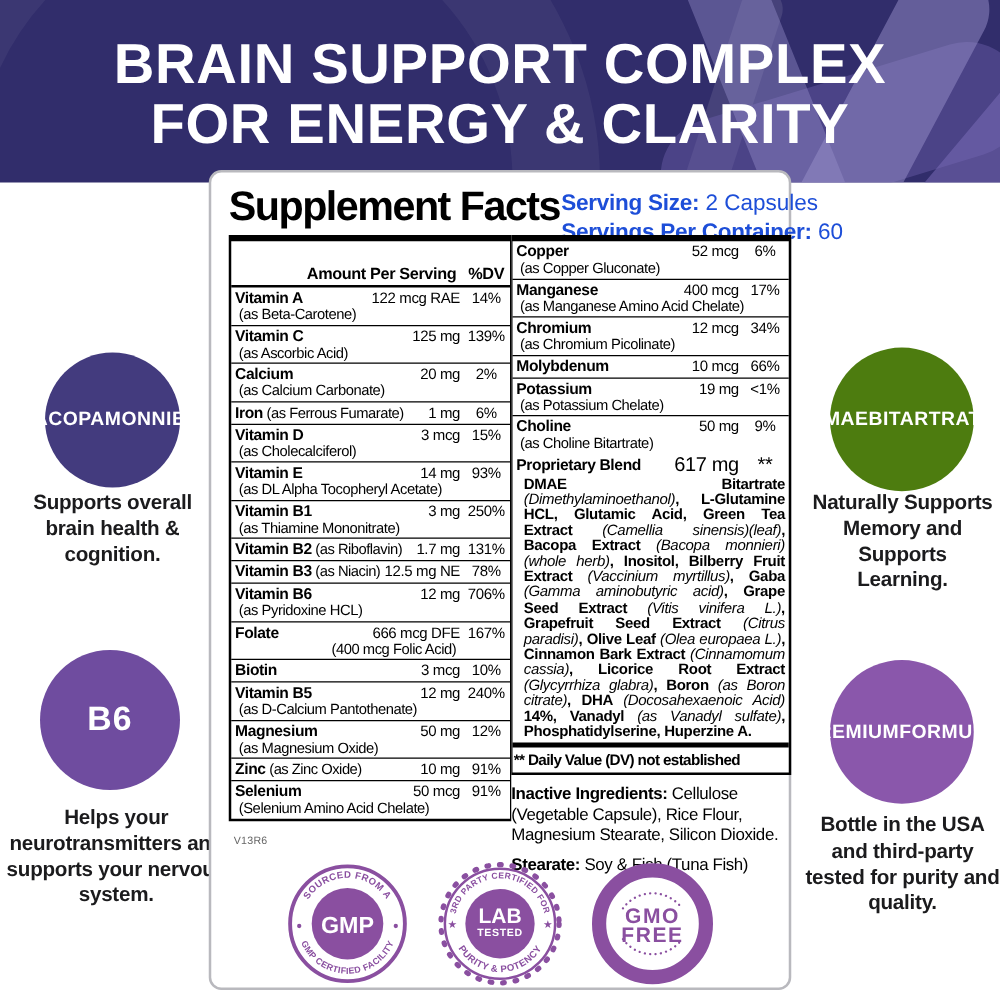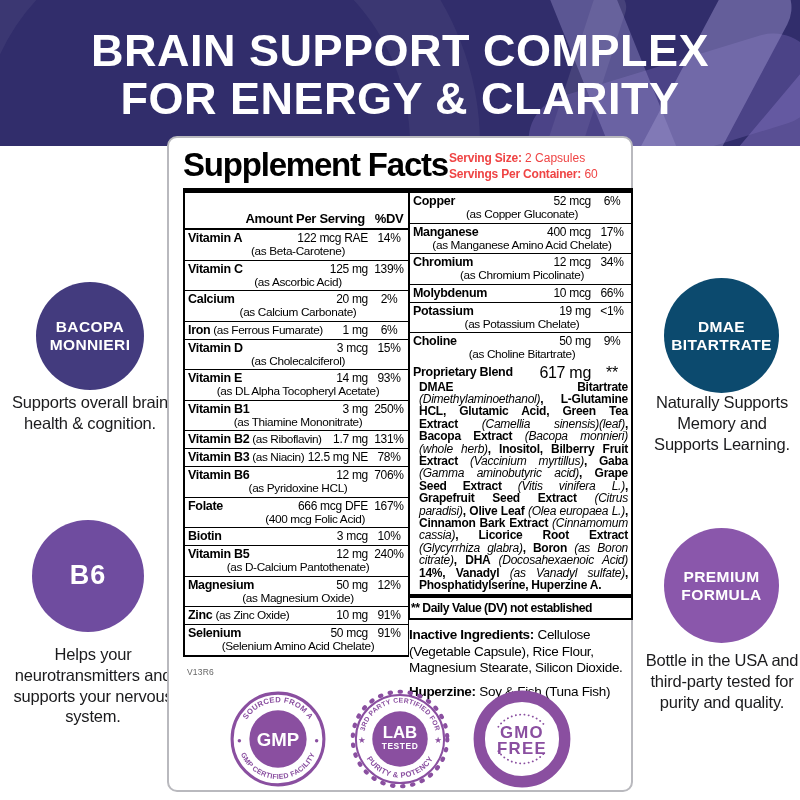--- a/index.html
+++ b/index.html
@@ -15,21 +15,21 @@
   .sw-d{left:-90px;top:-140px;width:430px;height:430px;border-radius:50%;border:70px solid rgba(255,255,255,.05);}
   .sw-e{left:565px;top:-14px;width:34px;height:210px;transform:rotate(18deg);background:rgba(255,255,255,.10);border-radius:17px;}
   .sw-f{right:-24px;top:64px;width:300px;height:92px;transform:rotate(-17deg);background:rgba(109,96,170,.45);border-radius:46px;}
   .header-title{position:absolute;inset:0;display:flex;flex-direction:column;align-items:center;justify-content:flex-start;
     padding-top:27px;color:#fff;font-weight:bold;font-size:45px;line-height:1.07;letter-spacing:.5px;text-align:center;z-index:2;}
 
   
   .panel{position:absolute;left:167px;top:136px;width:466px;height:656px;background:#fff;
          border:2px solid #b9b9be;border-radius:10px;z-index:3;box-sizing:border-box;}
   .sf-title{position:absolute;left:14px;top:8px;font-size:33px;font-weight:bold;letter-spacing:-1.2px;color:#000;white-space:nowrap;}
-  .serving{position:absolute;left:280px;top:13px;font-size:12px;line-height:1.3;color:#ef4444;white-space:nowrap;}
+  .serving{position:absolute;left:280px;top:13px;font-size:18px;line-height:1.3;color:#1d4ed8;white-space:nowrap;}
   .serving b{letter-spacing:-.2px;}
 
   .colwrap{position:absolute;top:50px;}
   .colwrap.left{left:14px;width:226px;}
   .colwrap.right{left:240px;width:224px;}
   .fbox{box-sizing:border-box;background:#fff;border:2.5px solid #000;border-top:5px solid #000;}
   .colwrap.left  .fbox{border-right-width:1.5px;}
   .colwrap.right .fbox{border-left-width:1.5px;}
 
   .f-colhead{display:flex;align-items:flex-end;font-weight:bold;font-size:13px;letter-spacing:-.3px;
@@ -37,21 +37,21 @@
   .f-colhead .ch-amt{margin-left:auto;padding-right:8px;}
   .f-colhead .f-dv{font-weight:bold;}
 
   .f-row{border-bottom:1.5px solid #000;padding:1px 3px 2px;font-size:12px;color:#000;}
   .fbox .f-row:last-child{border-bottom:none;}
   .f-line1{display:flex;white-space:nowrap;line-height:14px;}
   .f-name{font-weight:bold;letter-spacing:-.3px;font-size:12.5px;}
   .f-subil{letter-spacing:-.4px;font-size:11.8px;}
   .f-amt{margin-left:auto;padding-right:5px;letter-spacing:-.3px;text-align:right;}
   .f-dv{width:32px;text-align:center;letter-spacing:-.3px;flex:none;}
-  .f-line2{font-size:11.8px;line-height:12.5px;letter-spacing:-.35px;padding-left:3px;white-space:nowrap;text-align:center;}
+  .f-line2{font-size:11.8px;line-height:12.5px;letter-spacing:-.35px;padding-left:3px;white-space:nowrap;}
   .f-line2.amt2{text-align:right;padding-right:40px;}
 
   .blend{border-bottom:none;padding:2px 3px 3px;}
   .blend .f-line1{line-height:15px;}
   .blend-text{font-size:12px;line-height:12.4px;text-align:justify;letter-spacing:-.25px;padding-left:6px;margin-top:1px;}
   .blend-text .bb{font-weight:bold;}
   .blend-text .ii{font-style:italic;}
   .footnote{border-top:4px solid #000;font-weight:bold;font-size:12.2px;letter-spacing:-.5px;
             padding:3px 1px 3px;white-space:nowrap;}
 
@@ -61,28 +61,28 @@
   .contains{margin-top:4px;}
 
   
   .seals{position:absolute;left:0;top:551px;width:100%;display:flex;justify-content:center;gap:22px;}
   .seal{width:100px;height:100px;flex:none;}
   .sp-f{fill:#8a4fa0;}
   .sp-s{stroke:#8a4fa0;}
   .seal text{font-family:"Liberation Sans", sans-serif;}
 
   
-  .badge-circle{position:absolute;border-radius:50%;color:#fff;display:flex;flex-direction:column;
-    justify-content:center;font-weight:bold;text-align:center;z-index:2;
+  .badge-circle{position:absolute;border-radius:50%;color:#fff;display:flex;flex-direction:row;
+    align-items:center;justify-content:center;font-weight:bold;text-align:center;z-index:2;
     letter-spacing:.4px;line-height:1.15;}
   .bc-1{left:36px;top:282px;width:108px;height:108px;font-size:15.5px;}
   .bc-2{left:32px;top:520px;width:112px;height:112px;font-size:27px;letter-spacing:1px;}
   .bc-3{left:664px;top:278px;width:115px;height:115px;font-size:15.5px;}
   .bc-4{left:664px;top:528px;width:115px;height:115px;font-size:15.5px;}
-  .badge-caption{position:absolute;text-align:center;color:#1b1b1d;font-weight:normal;
+  .badge-caption{position:absolute;text-align:center;color:#1b1b1d;font-weight:bold;
     font-size:16.5px;line-height:1.26;letter-spacing:-.2px;z-index:2;}
   .cap-1{left:10px;top:392px;width:160px;}
   .cap-2{left:0px;top:644px;width:186px;}
   .cap-3{left:650px;top:392px;width:144px;}
   .cap-4{left:642px;top:650px;width:160px;}
 </style>
 </head>
 <body>
 
 <div class="header" style="background-color: rgb(49, 45, 107);">
@@ -102,21 +102,21 @@
   <div>BACOPA</div>
   <div>MONNIERI</div>
 </div>
 <div class="badge-caption cap-1">Supports overall brain health &amp; cognition.</div>
 
 <div class="badge-circle bc-2" style="background-color: rgb(111, 76, 159);">
   <div>B6</div>
 </div>
 <div class="badge-caption cap-2">Helps your neurotransmitters and supports your nervous system.</div>
 
-<div class="badge-circle bc-3" style="background-color: #0c4a6e;">
+<div class="badge-circle bc-3" style="background-color: #4d7c0f;">
   <div>DMAE</div>
   <div>BITARTRATE</div>
 </div>
 <div class="badge-caption cap-3">Naturally Supports Memory and Supports Learning.</div>
 
 <div class="badge-circle bc-4" style="background-color: rgb(138, 87, 171);">
   <div>PREMIUM</div>
   <div>FORMULA</div>
 </div>
 <div class="badge-caption cap-4">Bottle in the USA and third-party tested for purity and quality.</div>
@@ -323,21 +323,21 @@
           <span class="f-name">Proprietary Blend</span>
           <span class="f-amt">617 mg</span>
           <span class="f-dv">**</span>
         </div>
         <div class="blend-text"><span class="bb">DMAE Bitartrate </span><span class=" ii">(Dimethylaminoethanol)</span><span class="bb">, </span><span class="bb">L-Glutamine HCL, Glutamic Acid, Green Tea Extract </span><span class=" ii">(Camellia sinensis)(leaf)</span><span class="bb">, </span><span class="bb">Bacopa Extract </span><span class=" ii">(Bacopa monnieri)(whole herb)</span><span class="bb">, </span><span class="bb">Inositol, Bilberry Fruit Extract </span><span class=" ii">(Vaccinium myrtillus)</span><span class="bb">, </span><span class="bb">Gaba </span><span class=" ii">(Gamma aminobutyric acid)</span><span class="bb">, </span><span class="bb">Grape Seed Extract </span><span class=" ii">(Vitis vinifera L.)</span><span class="bb">, </span><span class="bb">Grapefruit Seed Extract </span><span class=" ii">(Citrus paradisi)</span><span class="bb">, </span><span class="bb">Olive Leaf </span><span class=" ii">(Olea europaea L.)</span><span class="bb">, </span><span class="bb">Cinnamon Bark Extract </span><span class=" ii">(Cinnamomum cassia)</span><span class="bb">, </span><span class="bb">Licorice Root Extract </span><span class=" ii">(Glycyrrhiza glabra)</span><span class="bb">, </span><span class="bb">Boron </span><span class=" ii">(as Boron citrate)</span><span class="bb">, </span><span class="bb">DHA </span><span class=" ii">(Docosahexaenoic Acid)</span><span class="bb"> 14%, </span><span class="bb">Vanadyl </span><span class=" ii">(as Vanadyl sulfate)</span><span class="bb">, </span><span class="bb">Phosphatidylserine, Huperzine A.</span></div>
       </div>
       <div class="footnote">** Daily Value (DV) not established</div>
     </div>
     <div class="inactive">
       <p><b>Inactive Ingredients:</b><span> Cellulose (Vegetable Capsule), Rice Flour, Magnesium Stearate, Silicon Dioxide.</span></p>
-      <p class="contains"><b>Huperzine:</b><span> Soy &amp; Fish (Tuna Fish)</span></p>
+      <p class="contains"><b>Stearate:</b><span> Soy &amp; Fish (Tuna Fish)</span></p>
     </div>
   </div>
 
   <div class="seals">
 
     <svg class="seal" viewBox="0 0 110 110">
       <defs>
         <path id="s1t" d="M 14.5,55 A 40.5,40.5 0 0 1 95.5,55"></path>
         <path id="s1b" d="M 11,55 A 44,44 0 0 0 99,55"></path>
       </defs>

